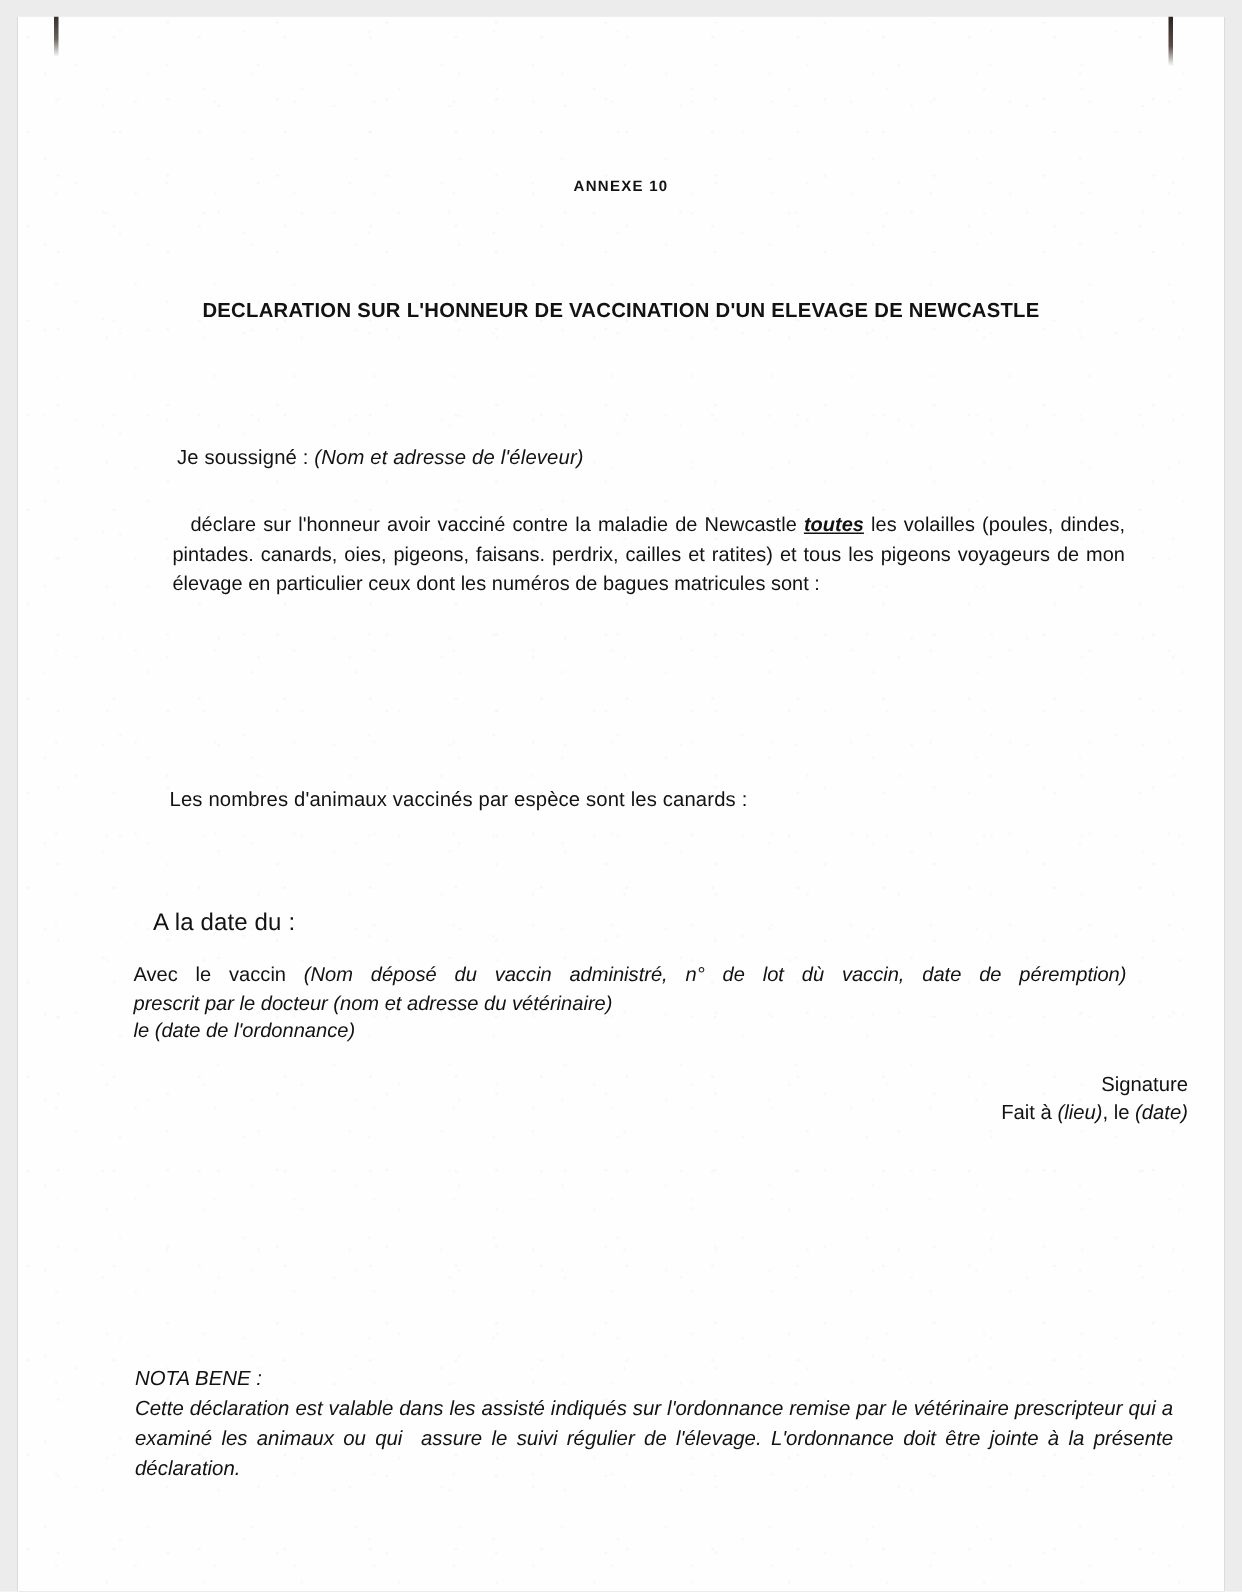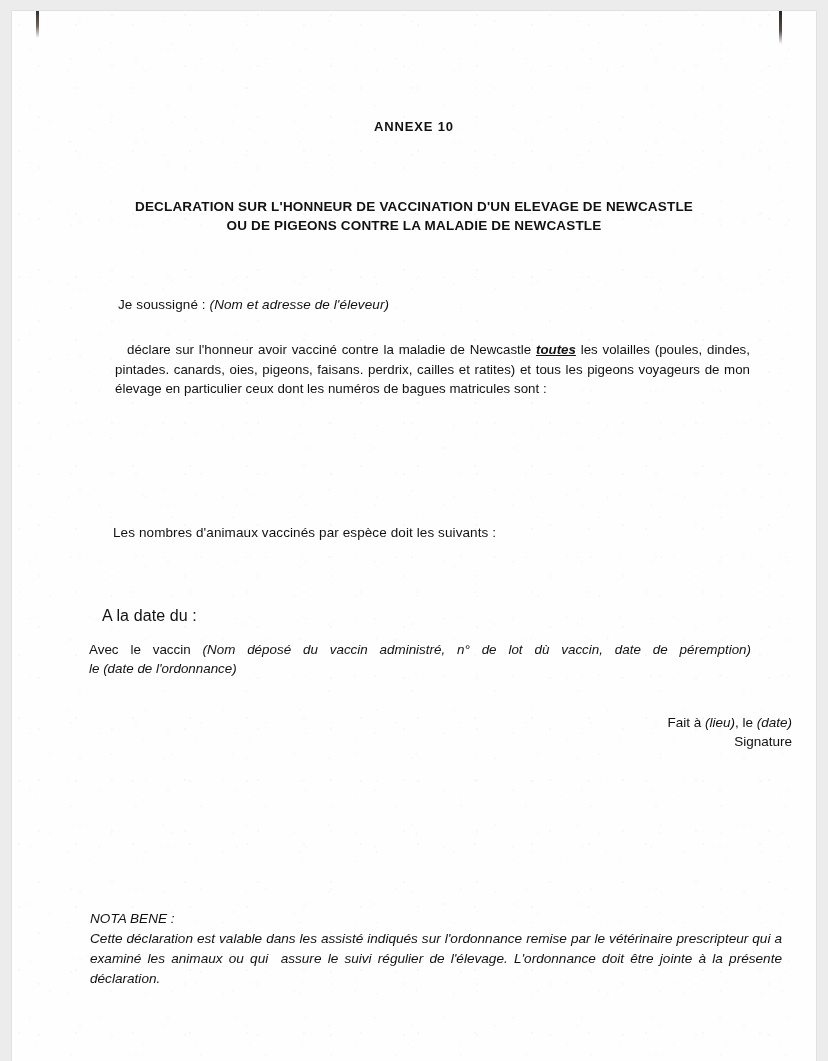--- a/index.html
+++ b/index.html
@@ -78,21 +78,21 @@
   }
 
   .blk { position: absolute; }
 
   
   #annexe-label {
     left: 0;
     top: 108px;
     width: 804px;
     text-align: center;
-    font-size: 13px;
+    font-size: 10px;
     font-weight: bold;
     letter-spacing: .85px;
   }
 
   
   #doc-title {
     left: 0;
     top: 186px;
     width: 804px;
     text-align: center;
@@ -213,42 +213,42 @@
     <div id="paper-grain"></div>
     <div class="scan-mark left"></div>
     <div class="scan-mark right"></div>
 
     <div id="doc-body">
 
       <div class="blk" id="annexe-label">ANNEXE 10</div>
 
       <div class="blk" id="doc-title">
         <span class="line">DECLARATION SUR L'HONNEUR DE VACCINATION D'UN ELEVAGE DE NEWCASTLE</span>
-        <span class="line">OU DE PIGEONS CONTRE LA MALADIE DE NEWCASTLE</span>
       </div>
 
       <div class="blk" id="undersigned-line">
         <span>Je soussigné :</span>
         <span class="hint">(Nom et adresse de l'éleveur)</span>
       </div>
 
       <p class="blk" id="declaration-paragraph"><span>déclare sur l'honneur avoir vacciné contre la maladie de Newcastle </span><span class="emphasis">toutes</span><span> les volailles (poules, dindes, pintades. canards, oies, pigeons, faisans. perdrix, cailles et ratites) et tous les pigeons voyageurs de mon élevage en particulier ceux dont les numéros de bagues matricules sont :</span></p>
 
-      <div class="blk" id="counts-line">Les nombres d'animaux vaccinés par espèce doit les suivants :</div>
+      <div class="blk" id="counts-line">Les nombres d'animaux vaccinés par espèce sont les canards :</div>
 
       <div class="blk" id="date-line">A la date du :</div>
 
       <div class="blk" id="vaccine-block">
         <span class="l1"><span class="lead">Avec le vaccin </span><span class="hint">(Nom déposé du vaccin administré, n° de lot dù vaccin, date de péremption)</span></span>
+        <span class="l2">prescrit par le docteur (nom et adresse du vétérinaire)</span>
         <span class="l3">le (date de l'ordonnance)</span>
       </div>
 
       <div class="blk" id="place-signature">
+        <span class="line">Signature</span>
         <span class="line"><span>Fait à </span><span class="hint">(lieu)</span><span>, le </span><span class="hint">(date)</span></span>
-        <span class="line">Signature</span>
       </div>
 
 
       <div class="blk" id="nota-bene">
         <span class="nb-heading">NOTA BENE :</span>
         <span class="nb-text">Cette déclaration est valable dans les assisté indiqués sur l'ordonnance remise par le vétérinaire prescripteur qui a examiné les animaux ou qui  assure le suivi régulier de l'élevage. L'ordonnance doit être jointe à la présente déclaration.</span>
       </div>
 
     </div>
   </div>

